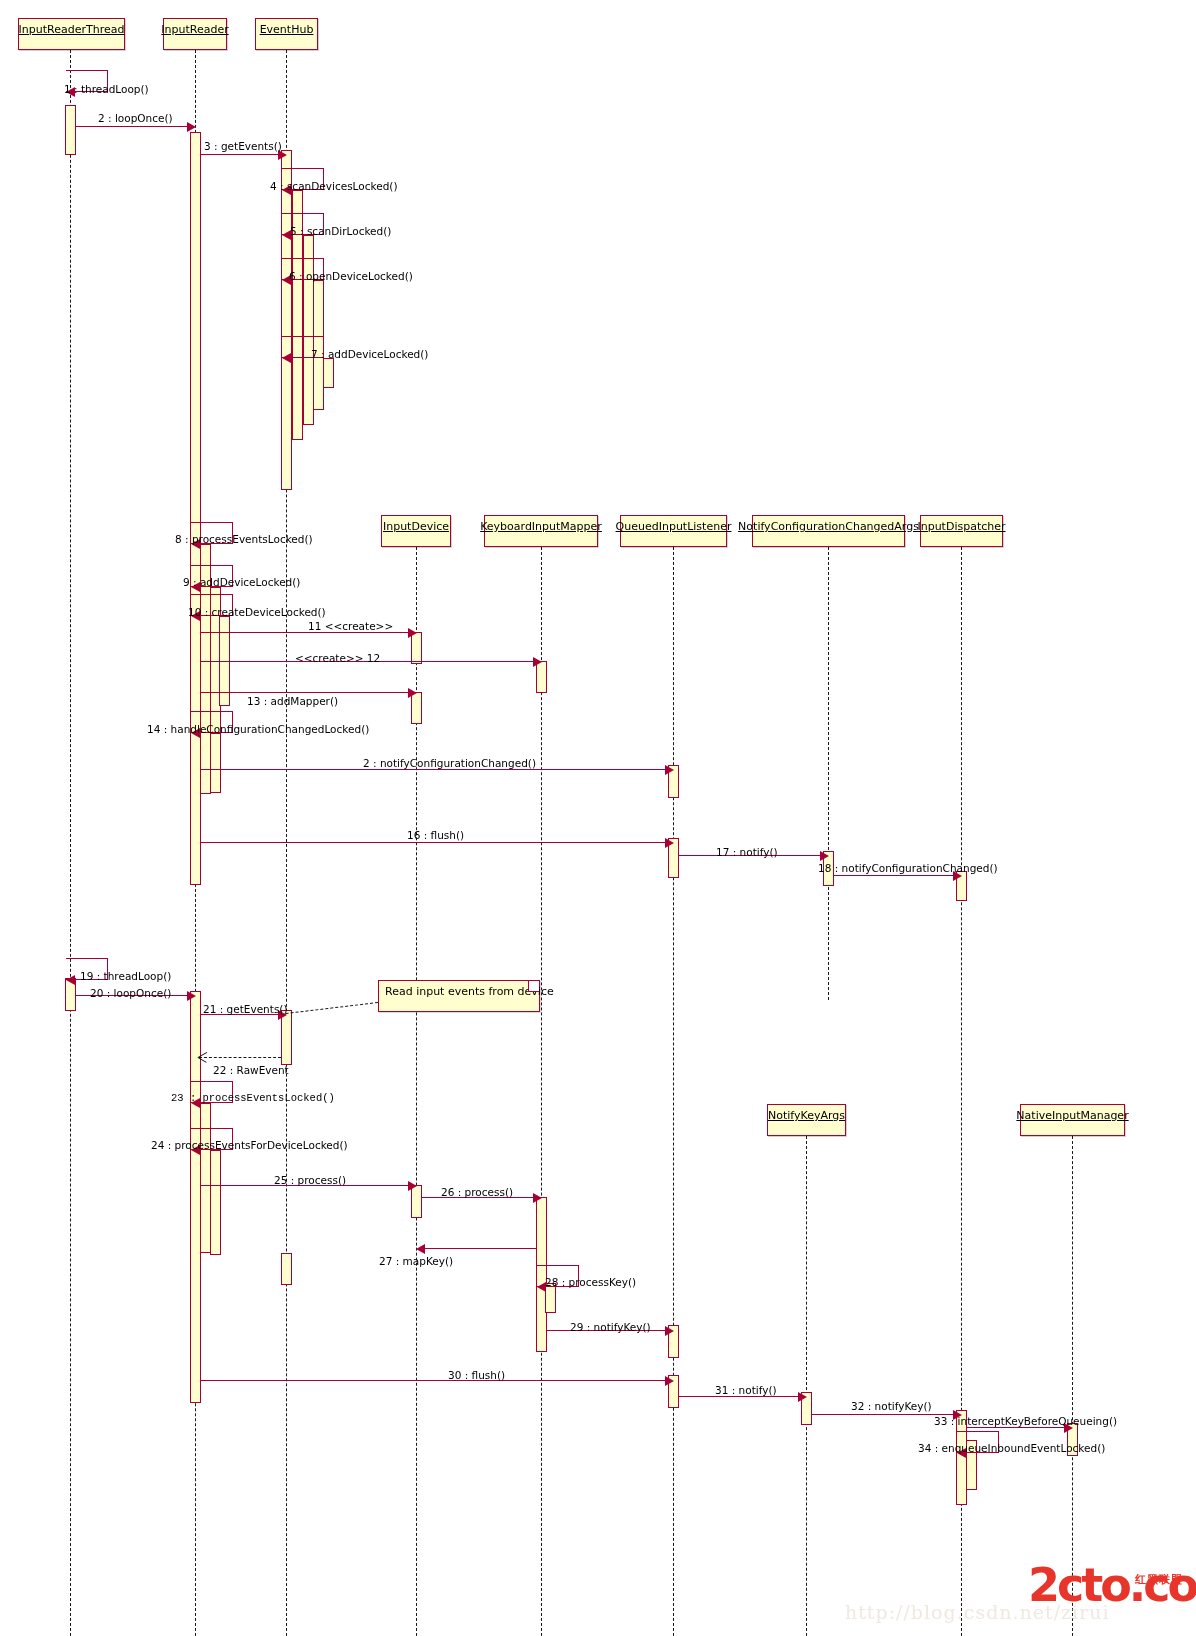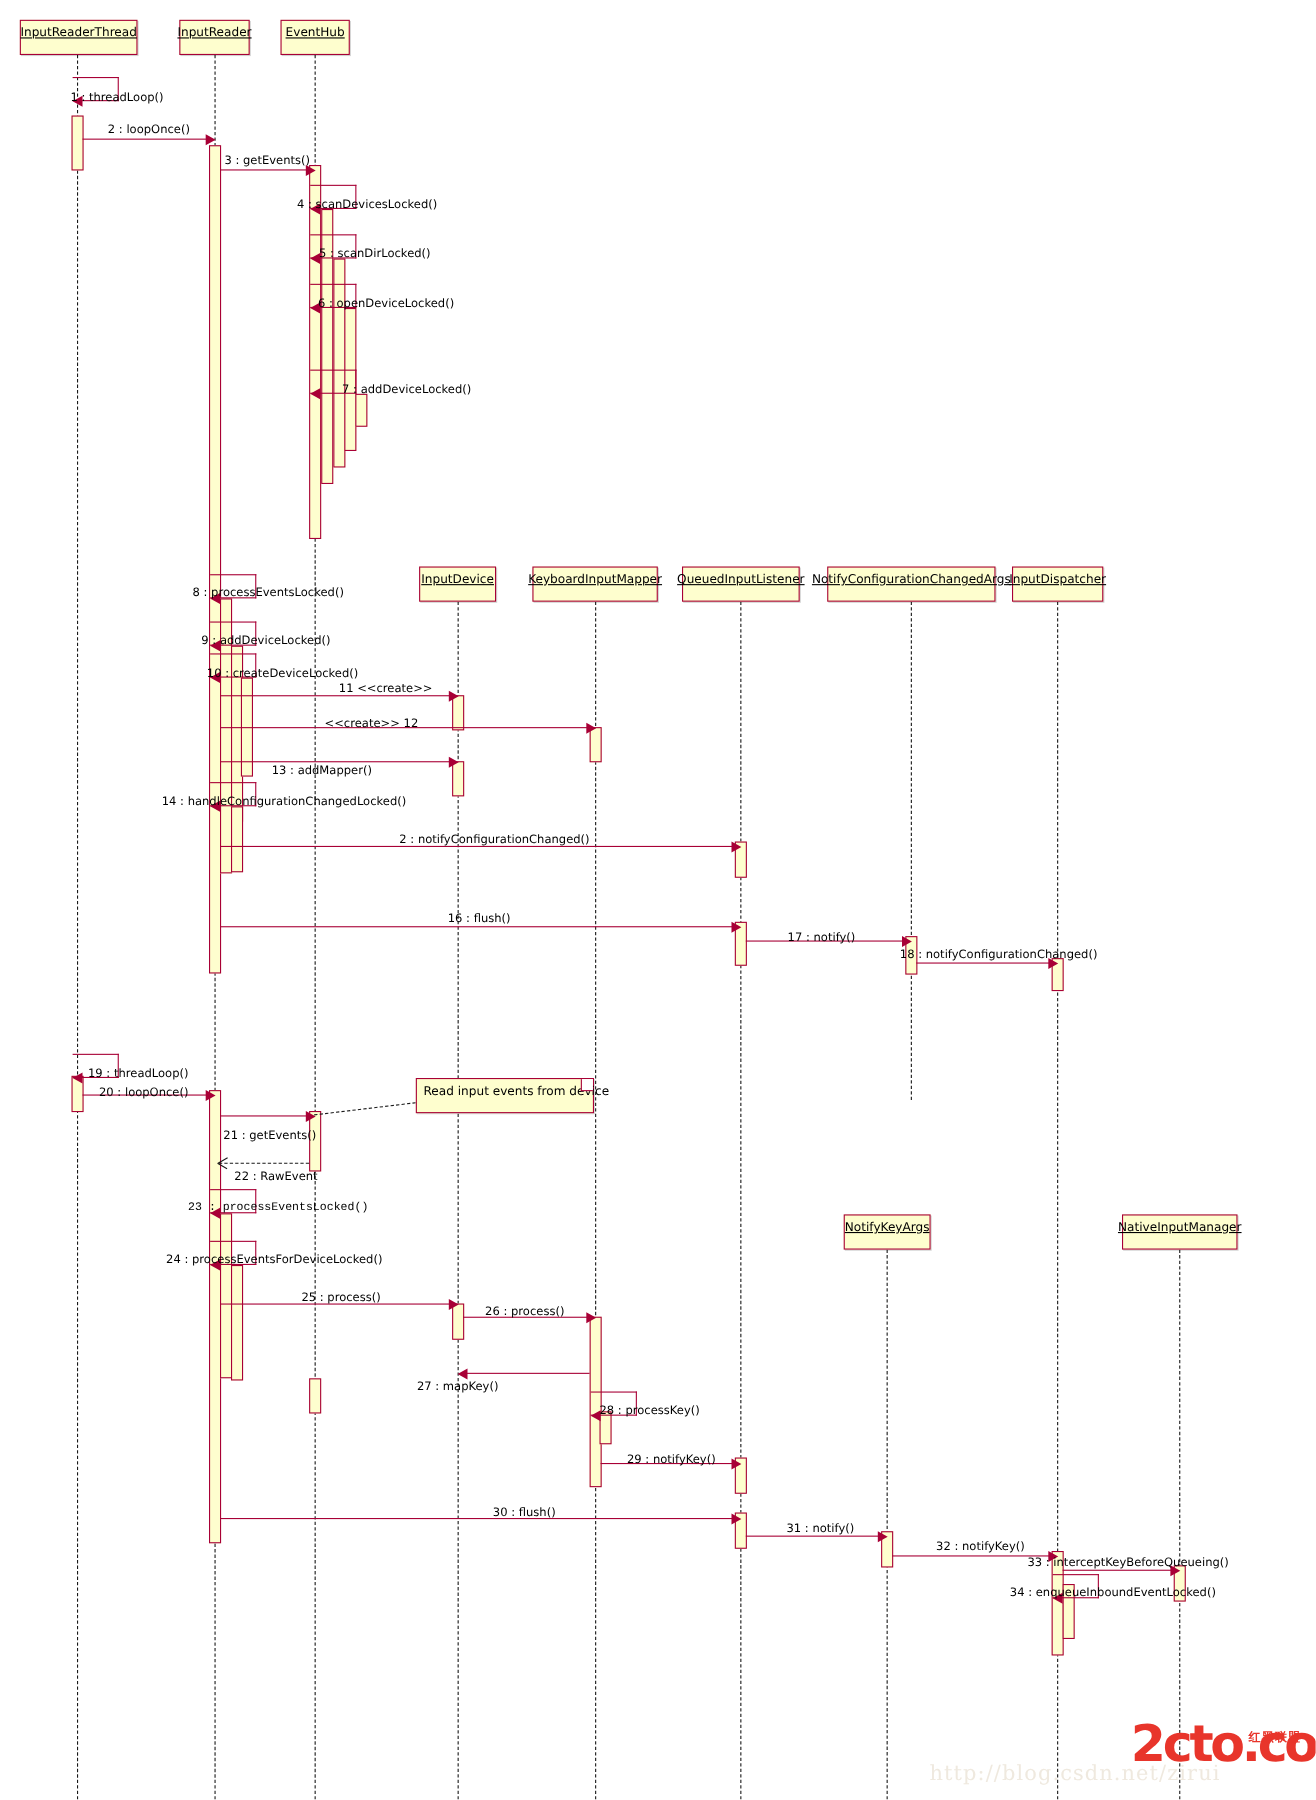--- a/index.html
+++ b/index.html
@@ -265,21 +265,21 @@
     <div class="arrow-r" style="left: 953px; top: 871px;"></div>
     <div class="msg-label" style="left: 818px; top: 862px;">18 : notifyConfigurationChanged()</div>
     <div class="self-msg" style="left: 66px; top: 958px; width: 42px; height: 22px;"></div>
     <div class="arrow-l" style="left: 66px; top: 975px;"></div>
     <div class="msg-label" style="left: 80px; top: 970px;">19 : threadLoop()</div>
     <div class="msg-line" style="left: 75px; top: 995px; width: 116px;"></div>
     <div class="arrow-r" style="left: 187px; top: 991px;"></div>
     <div class="msg-label" style="left: 90px; top: 987px;">20 : loopOnce()</div>
     <div class="msg-line" style="left: 200px; top: 1014px; width: 82px;"></div>
     <div class="arrow-r" style="left: 278px; top: 1010px;"></div>
-    <div class="msg-label" style="left: 203px; top: 1026px; text-align: center;">21 : getEvents()</div>
+    <div class="msg-label" style="left: 203px; top: 1003px; text-align: center;">21 : getEvents()</div>
     <div class="msg-line dashed" style="left: 199px; top: 1057px; width: 82px;"></div>
     <div class="arrow-open-l" style="left: 198px; top: 1052px;"></div>
     <div class="msg-label" style="left: 213px; top: 1064px;">22 : RawEvent</div>
     <div class="self-msg" style="left: 191px; top: 1081px; width: 42px; height: 22px;"></div>
     <div class="arrow-l" style="left: 191px; top: 1098px;"></div>
     <div class="msg-label" style="left: 171px; top: 1092px; font-family: Liberation Mono, monospace;">23 : processEventsLocked()</div>
     <div class="self-msg" style="left: 191px; top: 1128px; width: 42px; height: 22px;"></div>
     <div class="arrow-l" style="left: 191px; top: 1145px;"></div>
     <div class="msg-label" style="left: 151px; top: 1139px;">24 : processEventsForDeviceLocked()</div>
     <div class="msg-line" style="left: 200px; top: 1185px; width: 212px;"></div>

